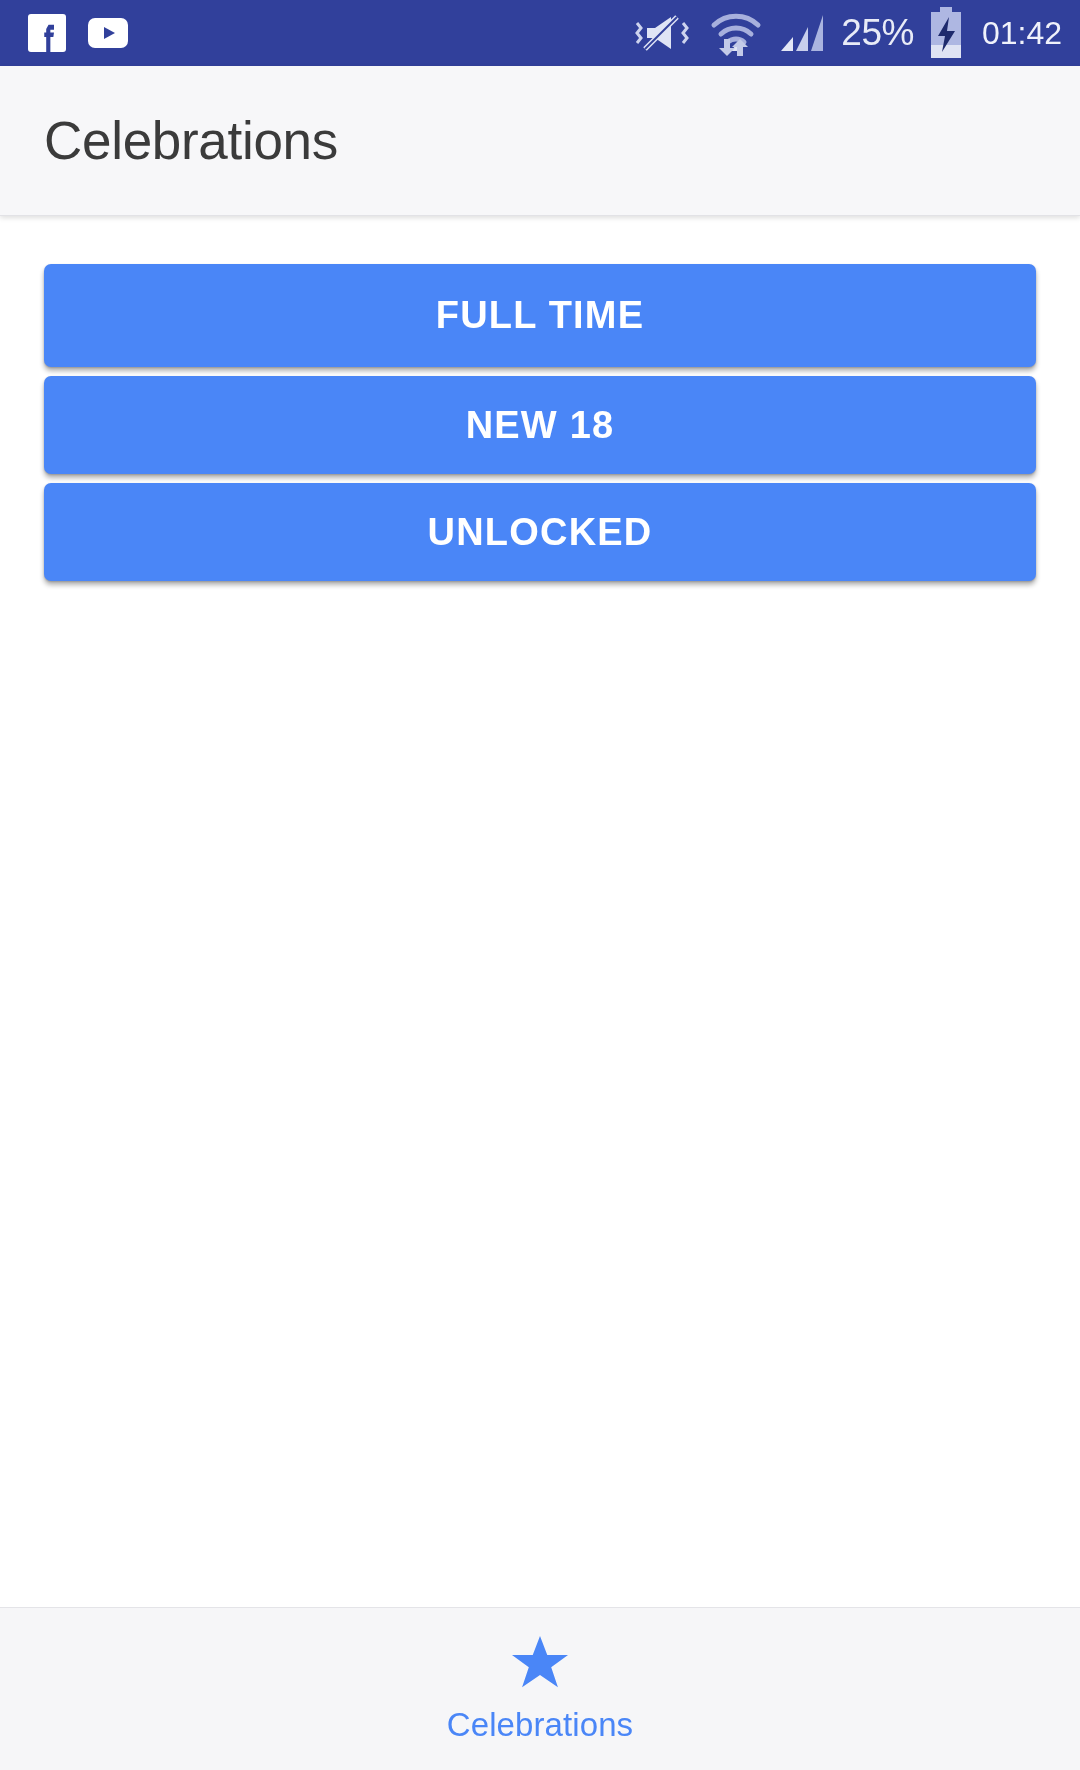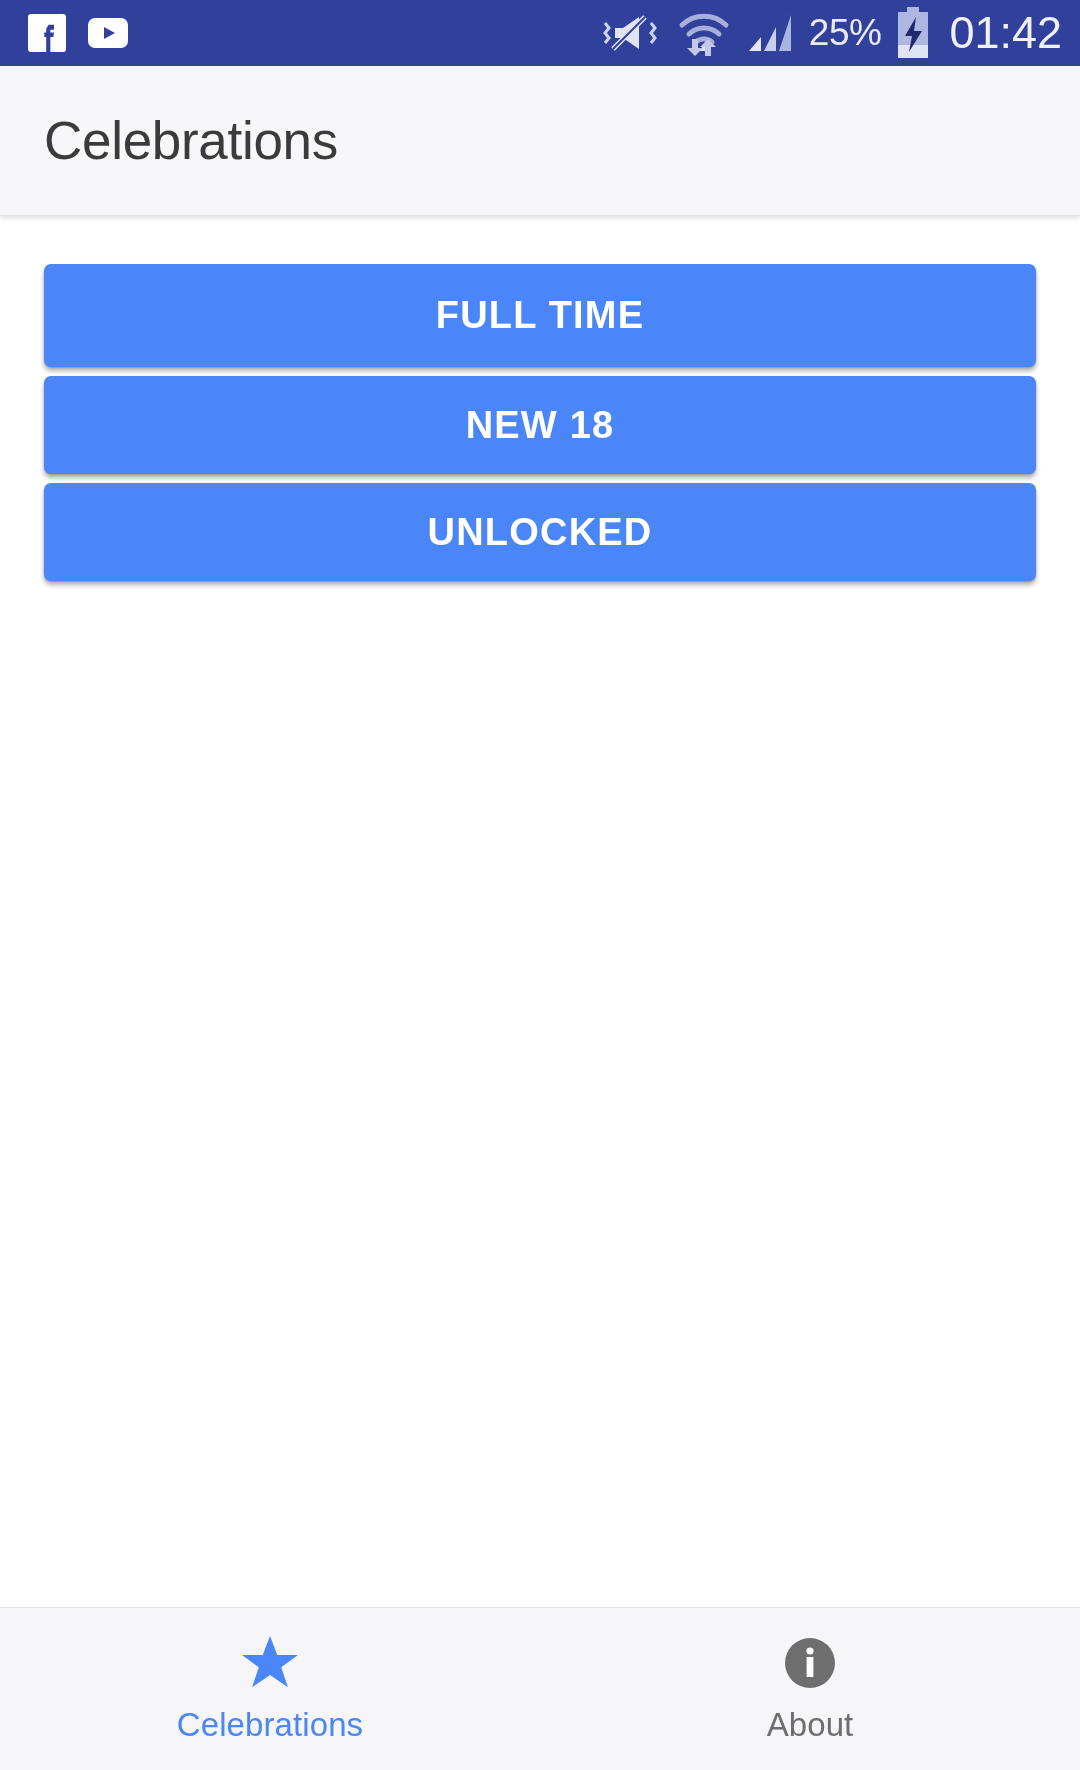--- a/index.html
+++ b/index.html
@@ -71,21 +71,21 @@
   .svg-ico { display:block; }
 
   .batt-pct {
     color:#e8ebf7;
     font-size:37px;
     letter-spacing:-0.5px;
     font-weight:400;
   }
   .clock {
     color:#f0f2fb;
-    font-size:45px;
+    font-size:32px;
     letter-spacing:0px;
     font-weight:400;
     margin-left:4px;
   }
 
   
   .app-bar {
     flex:0 0 150px;
     background:#f7f7f9;
     display:flex;
@@ -230,25 +230,15 @@
   <div class="bottom-nav">
 
     <div class="nav-item active">
       <div class="icon-wrap">
         <div class="star-shape"></div>
       </div>
       <div class="nav-label">Celebrations</div>
     </div>
 
 
-    <div class="nav-item">
-      <div class="icon-wrap">
-        <svg width="58" height="58" viewBox="0 0 58 58">
-          <circle cx="29" cy="29" r="25" fill="#6e6e6e"></circle>
-          <circle cx="29" cy="17" r="3.6" fill="#ffffff"></circle>
-          <rect x="25.6" y="23" width="6.8" height="20" fill="#ffffff"></rect>
-        </svg>
-      </div>
-      <div class="nav-label">About</div>
-    </div>
 
   </div>
 </div>
 
 </body></html>

